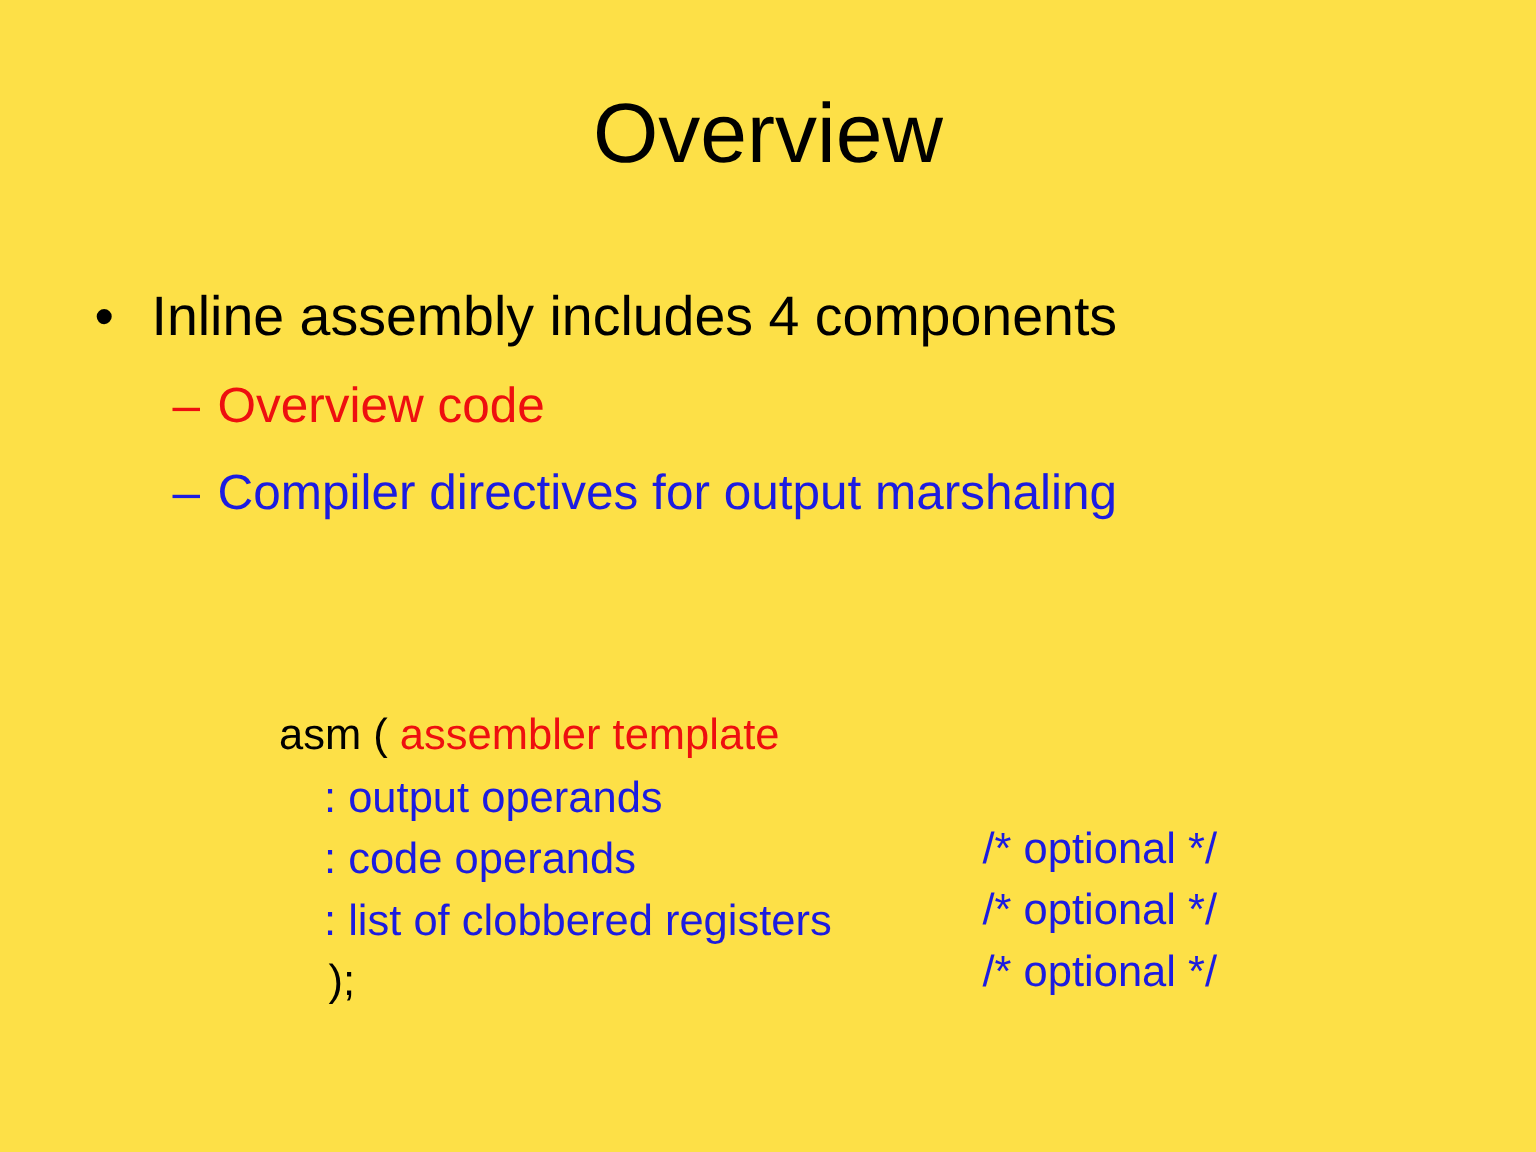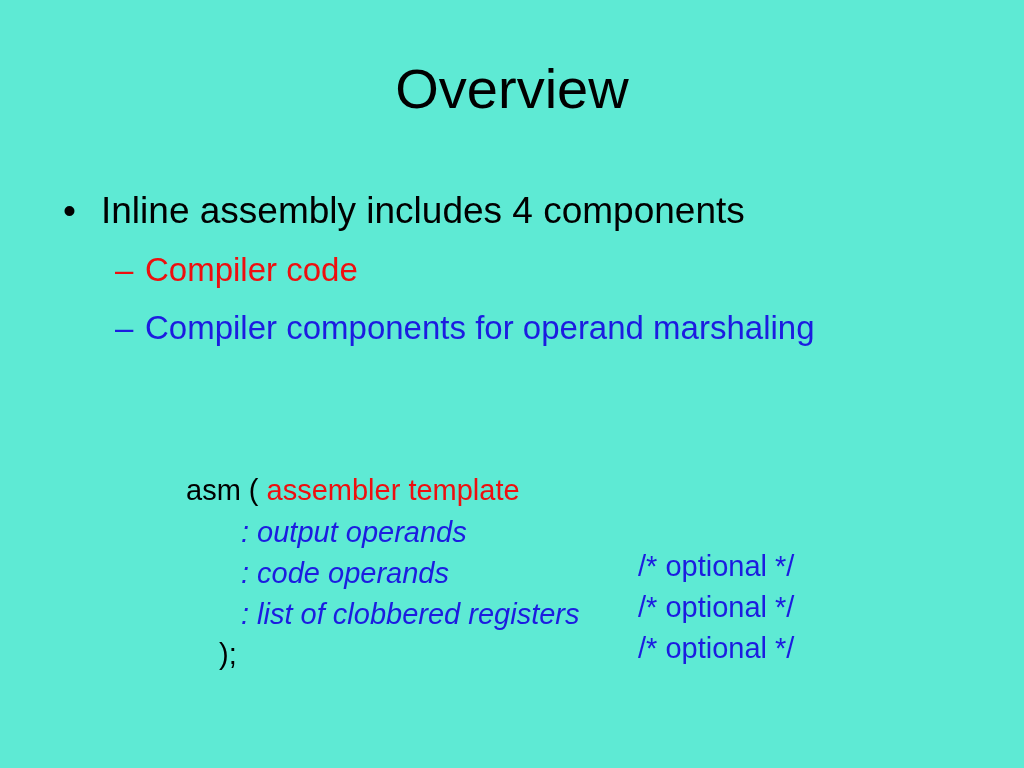--- a/index.html
+++ b/index.html
@@ -4,21 +4,21 @@
 <style>
   html, body {
     margin: 0;
     padding: 0;
     background: #ffffff;
   }
   .slide {
     position: relative;
     width: 1024px;
     height: 768px;
-    background: #5eead4;
+    background: #fde047;
     overflow: hidden;
     font-family: "Liberation Sans", sans-serif;
     color: #000000;
   }
   .title {
     position: absolute;
     top: 57px;
     left: 0;
     width: 100%;
     margin: 0;
@@ -60,48 +60,48 @@
     left: 0;
     width: 1024px;
     height: 36px;
     font-size: 29px;
     line-height: 1.15;
     white-space: pre;
   }
   .code-open { top: 441px; margin-left: 31px; }
   .code-open .keyword { position: absolute; left: 155px; color: #000000; }
   .code-open .tmpl { color: #ee0f0f; }
-  .code-operands .left { position: absolute; left: 241px; color: #1c1ce0; font-style: italic; }
-  .code-operands .comment { position: absolute; left: 638px; color: #1c1ce0; }
+  .code-operands .left { position: absolute; left: 216px; color: #1c1ce0; }
+  .code-operands .comment { position: absolute; left: 655px; color: #1c1ce0; }
   .code-row-1 { top: 483px; }
   .code-row-2 { top: 524px; }
   .code-row-3 { top: 565px; }
   .code-close { top: 605px; }
   .code-close .closer { position: absolute; left: 219px; color: #000000; }
 </style>
 </head>
 <body>
 
 <div class="slide">
 
   <h1 class="title">Overview</h1>
 
   <div class="bullet-main">
     <span class="marker">•</span>
     <span class="text">Inline assembly includes 4 components</span>
   </div>
 
   <div class="sub-bullet sub-bullet-1">
     <span class="marker">–</span>
-    <span class="text">Compiler code</span>
+    <span class="text">Overview code</span>
   </div>
 
   <div class="sub-bullet sub-bullet-2">
     <span class="marker">–</span>
-    <span class="text">Compiler components for operand marshaling</span>
+    <span class="text">Compiler directives for output marshaling</span>
   </div>
 
   <div class="code-line code-open">
     <span class="keyword"><span>asm ( </span><span class="tmpl">assembler template</span></span>
   </div>
 
   <div class="code-line code-operands code-row-1">
     <span class="left">: output operands</span>
     <span class="comment">/* optional */</span>
   </div>

